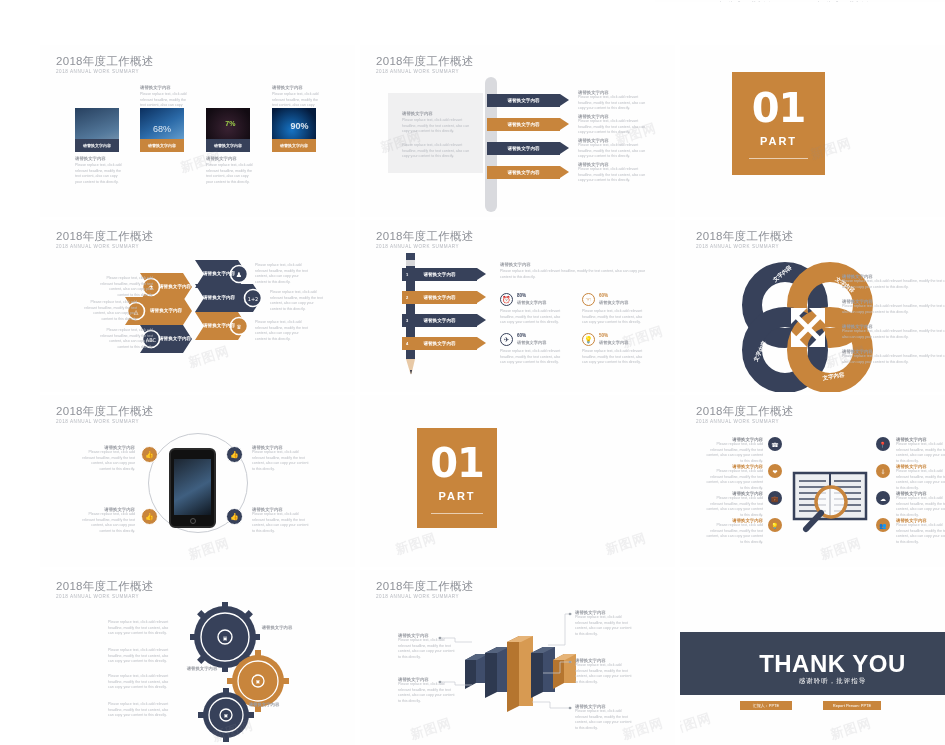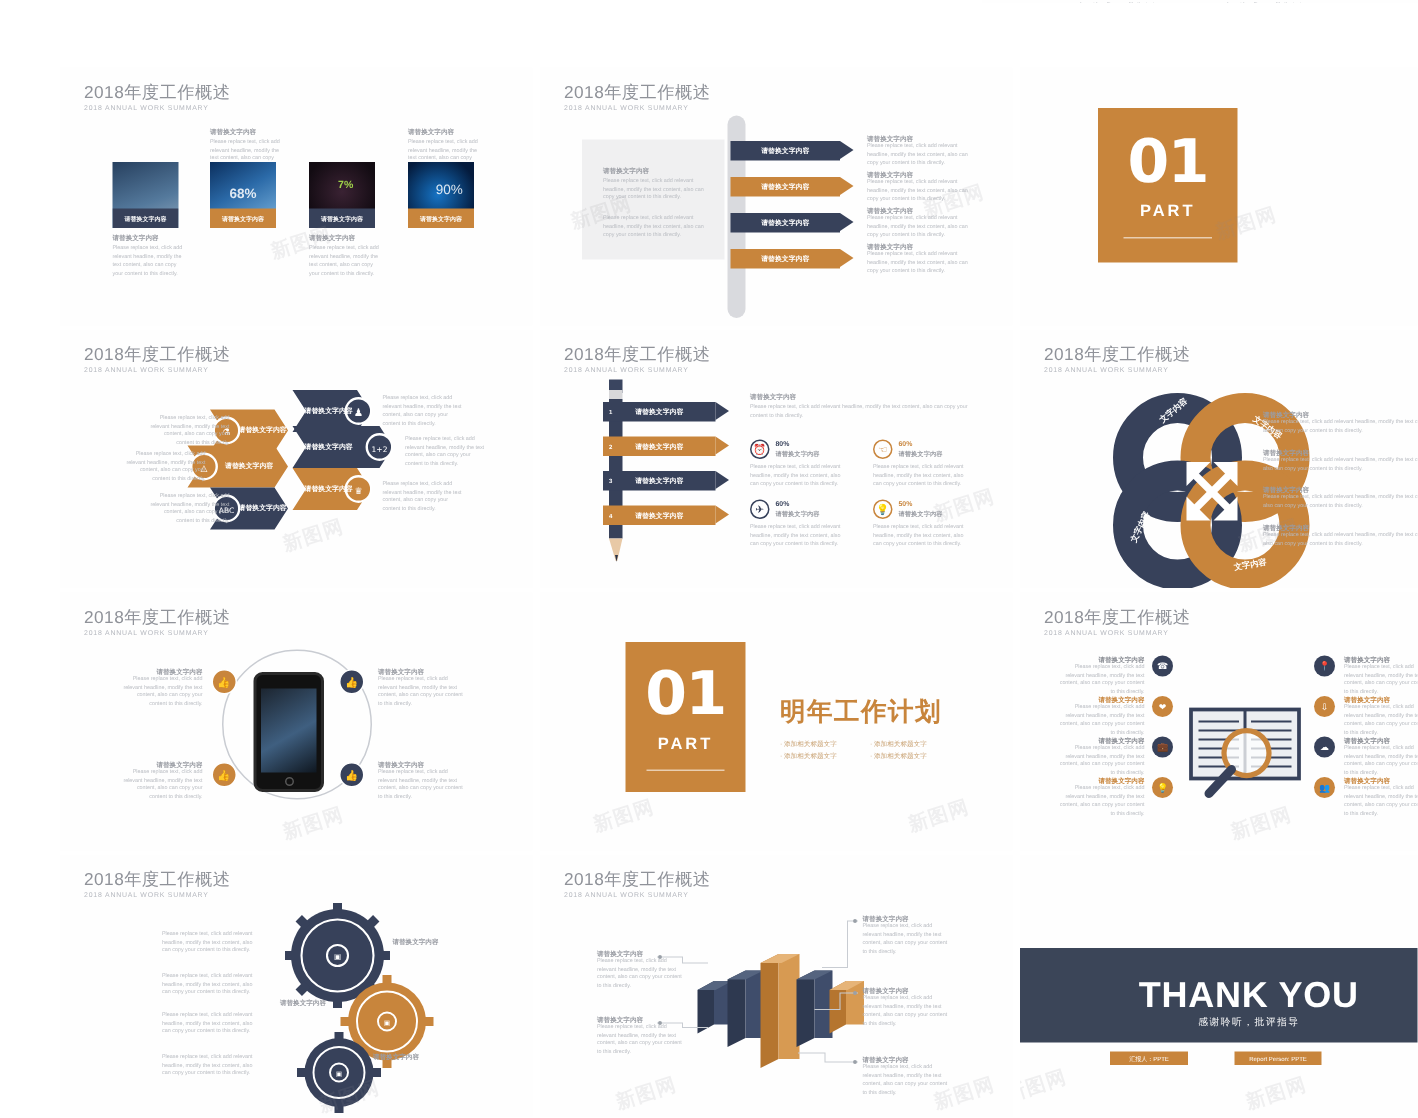--- a/index.html
+++ b/index.html
@@ -102,21 +102,21 @@
     <div style="position:absolute;left:35px;top:111px;width:48px;">
       <div class="lbl-h" style="color:#9a9da4;font-size:4.4px;">请替换文字内容</div>
       <div class="tiny" style="margin-top:2px;">Please replace text, click add relevant headline, modify the text content, also can copy your content to this directly.</div>
     </div>
 
     <div style="position:absolute;left:100px;top:40px;width:48px;">
       <div class="lbl-h" style="color:#9a9da4;font-size:4.4px;">请替换文字内容</div>
       <div class="tiny" style="margin-top:2px;">Please replace text, click add relevant headline, modify the text content, also can copy your content to this directly.</div>
     </div>
     <div class="thumb" style="left:100px;top:63px;width:44px;height:44px;background:linear-gradient(150deg,#0b2f5e,#2b6aa8 45%,#7fb6df);">
-      <span style="position:absolute;left:50%;top:16px;transform:translateX(-50%);color:rgba(255,255,255,.85);font-size:9px;font-weight:bold;text-align:center;">68%</span>
+      <span style="position:absolute;left:50%;top:16px;transform:translateX(-50%);color:rgba(255,255,255,.85);font-size:9px;font-weight:normal;text-align:center;">68%</span>
       <div class="cap" style="background:#c8853c;">
         <span class="white-lbl" style="font-size:4px;">请替换文字内容</span>
       </div>
     </div>
 
     <div class="thumb" style="left:166px;top:63px;width:44px;height:44px;background:radial-gradient(circle at 50% 45%, #3a2233, #120b12 75%);">
       <span style="position:absolute;left:44%;top:12px;color:#9fd24a;font-size:7px;font-weight:bold;">7%</span>
       <div class="cap" style="background:#37415a;">
         <span class="white-lbl" style="font-size:4px;">请替换文字内容</span>
       </div>
@@ -124,21 +124,21 @@
     <div style="position:absolute;left:166px;top:111px;width:48px;">
       <div class="lbl-h" style="color:#9a9da4;font-size:4.4px;">请替换文字内容</div>
       <div class="tiny" style="margin-top:2px;">Please replace text, click add relevant headline, modify the text content, also can copy your content to this directly.</div>
     </div>
 
     <div style="position:absolute;left:232px;top:40px;width:48px;">
       <div class="lbl-h" style="color:#9a9da4;font-size:4.4px;">请替换文字内容</div>
       <div class="tiny" style="margin-top:2px;">Please replace text, click add relevant headline, modify the text content, also can copy your content to this directly.</div>
     </div>
     <div class="thumb" style="left:232px;top:63px;width:44px;height:44px;background:radial-gradient(circle at 45% 50%, #1673c4, #041b3d 80%);">
-      <span style="position:absolute;left:42%;top:13px;color:rgba(255,255,255,.85);font-size:9px;font-weight:normal;">90%</span>
+      <span style="position:absolute;left:42%;top:13px;color:rgba(255,255,255,.85);font-size:9px;font-weight:bold;">90%</span>
       <div class="cap" style="background:#c8853c;">
         <span class="white-lbl" style="font-size:4px;">请替换文字内容</span>
       </div>
     </div>
     <div class="wm" style="left:140px;top:108px;">新图网</div>
   </div>
 
   <div class="slide" style="left:320px;top:45px;width:315px;height:172px;">
     <div class="s-title">2018年度工作概述</div>
     <div class="s-sub">2018 ANNUAL WORK SUMMARY</div>
@@ -370,29 +370,20 @@
     </div>
     <div class="wm" style="left:148px;top:145px;">新图网</div>
   </div>
 
   <div class="slide" style="left:320px;top:395px;width:315px;height:172px;">
     <div class="part-box" style="left:57px;top:33px;width:80px;height:100px;">
       <span class="part-num">01</span>
       <span class="part-word">PART</span>
       <span class="part-rule"></span>
     </div>
-    <div style="position:absolute;left:160px;top:68px;">
-      <div class="part-head">明年工作计划</div>
-      <div class="part-bullets">
-        <span>添加相关标题文字</span>
-        <span>添加相关标题文字</span>
-        <span>添加相关标题文字</span>
-        <span>添加相关标题文字</span>
-      </div>
-    </div>
     <div class="wm" style="left:35px;top:140px;">新图网</div>
     <div class="wm" style="left:245px;top:140px;">新图网</div>
   </div>
 
   <div class="slide" style="left:640px;top:395px;width:305px;height:172px;">
     <div class="s-title">2018年度工作概述</div>
     <div class="s-sub">2018 ANNUAL WORK SUMMARY</div>
 
     <svg width="90" height="90" style="position:absolute;left:110px;top:72px;">
       <rect x="4" y="6" width="72" height="46" fill="#eceef1" stroke="#37415a" stroke-width="2.5"></rect>

